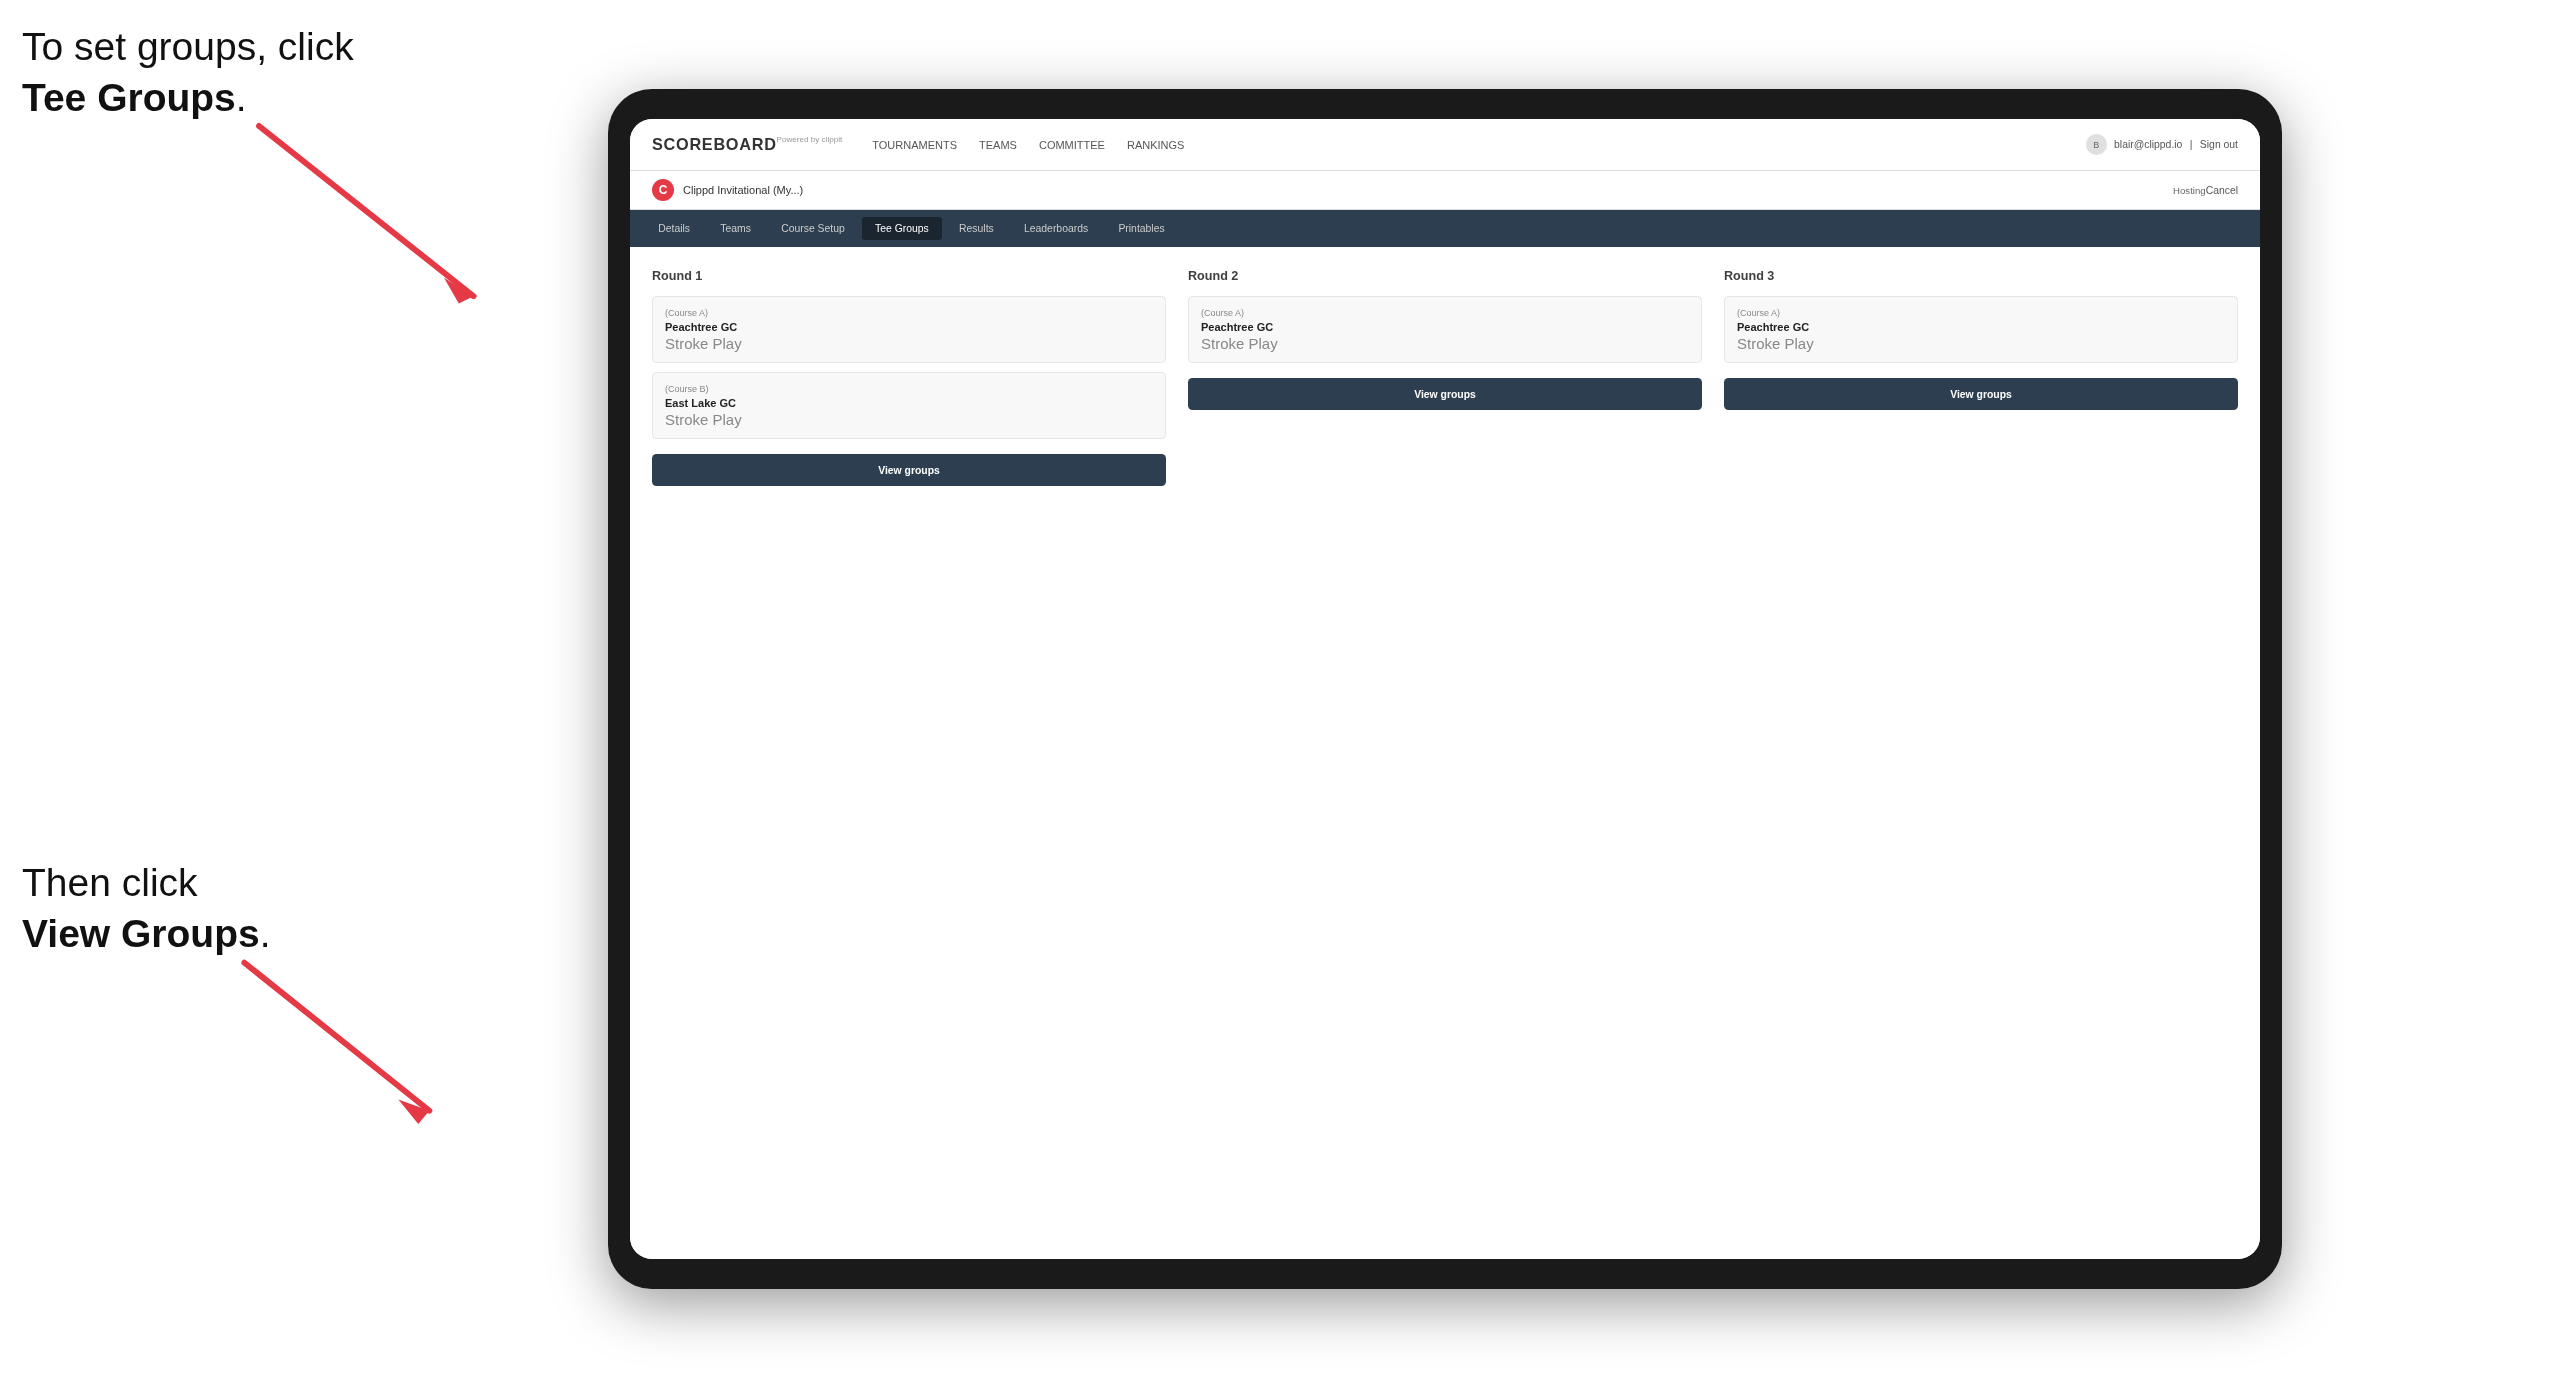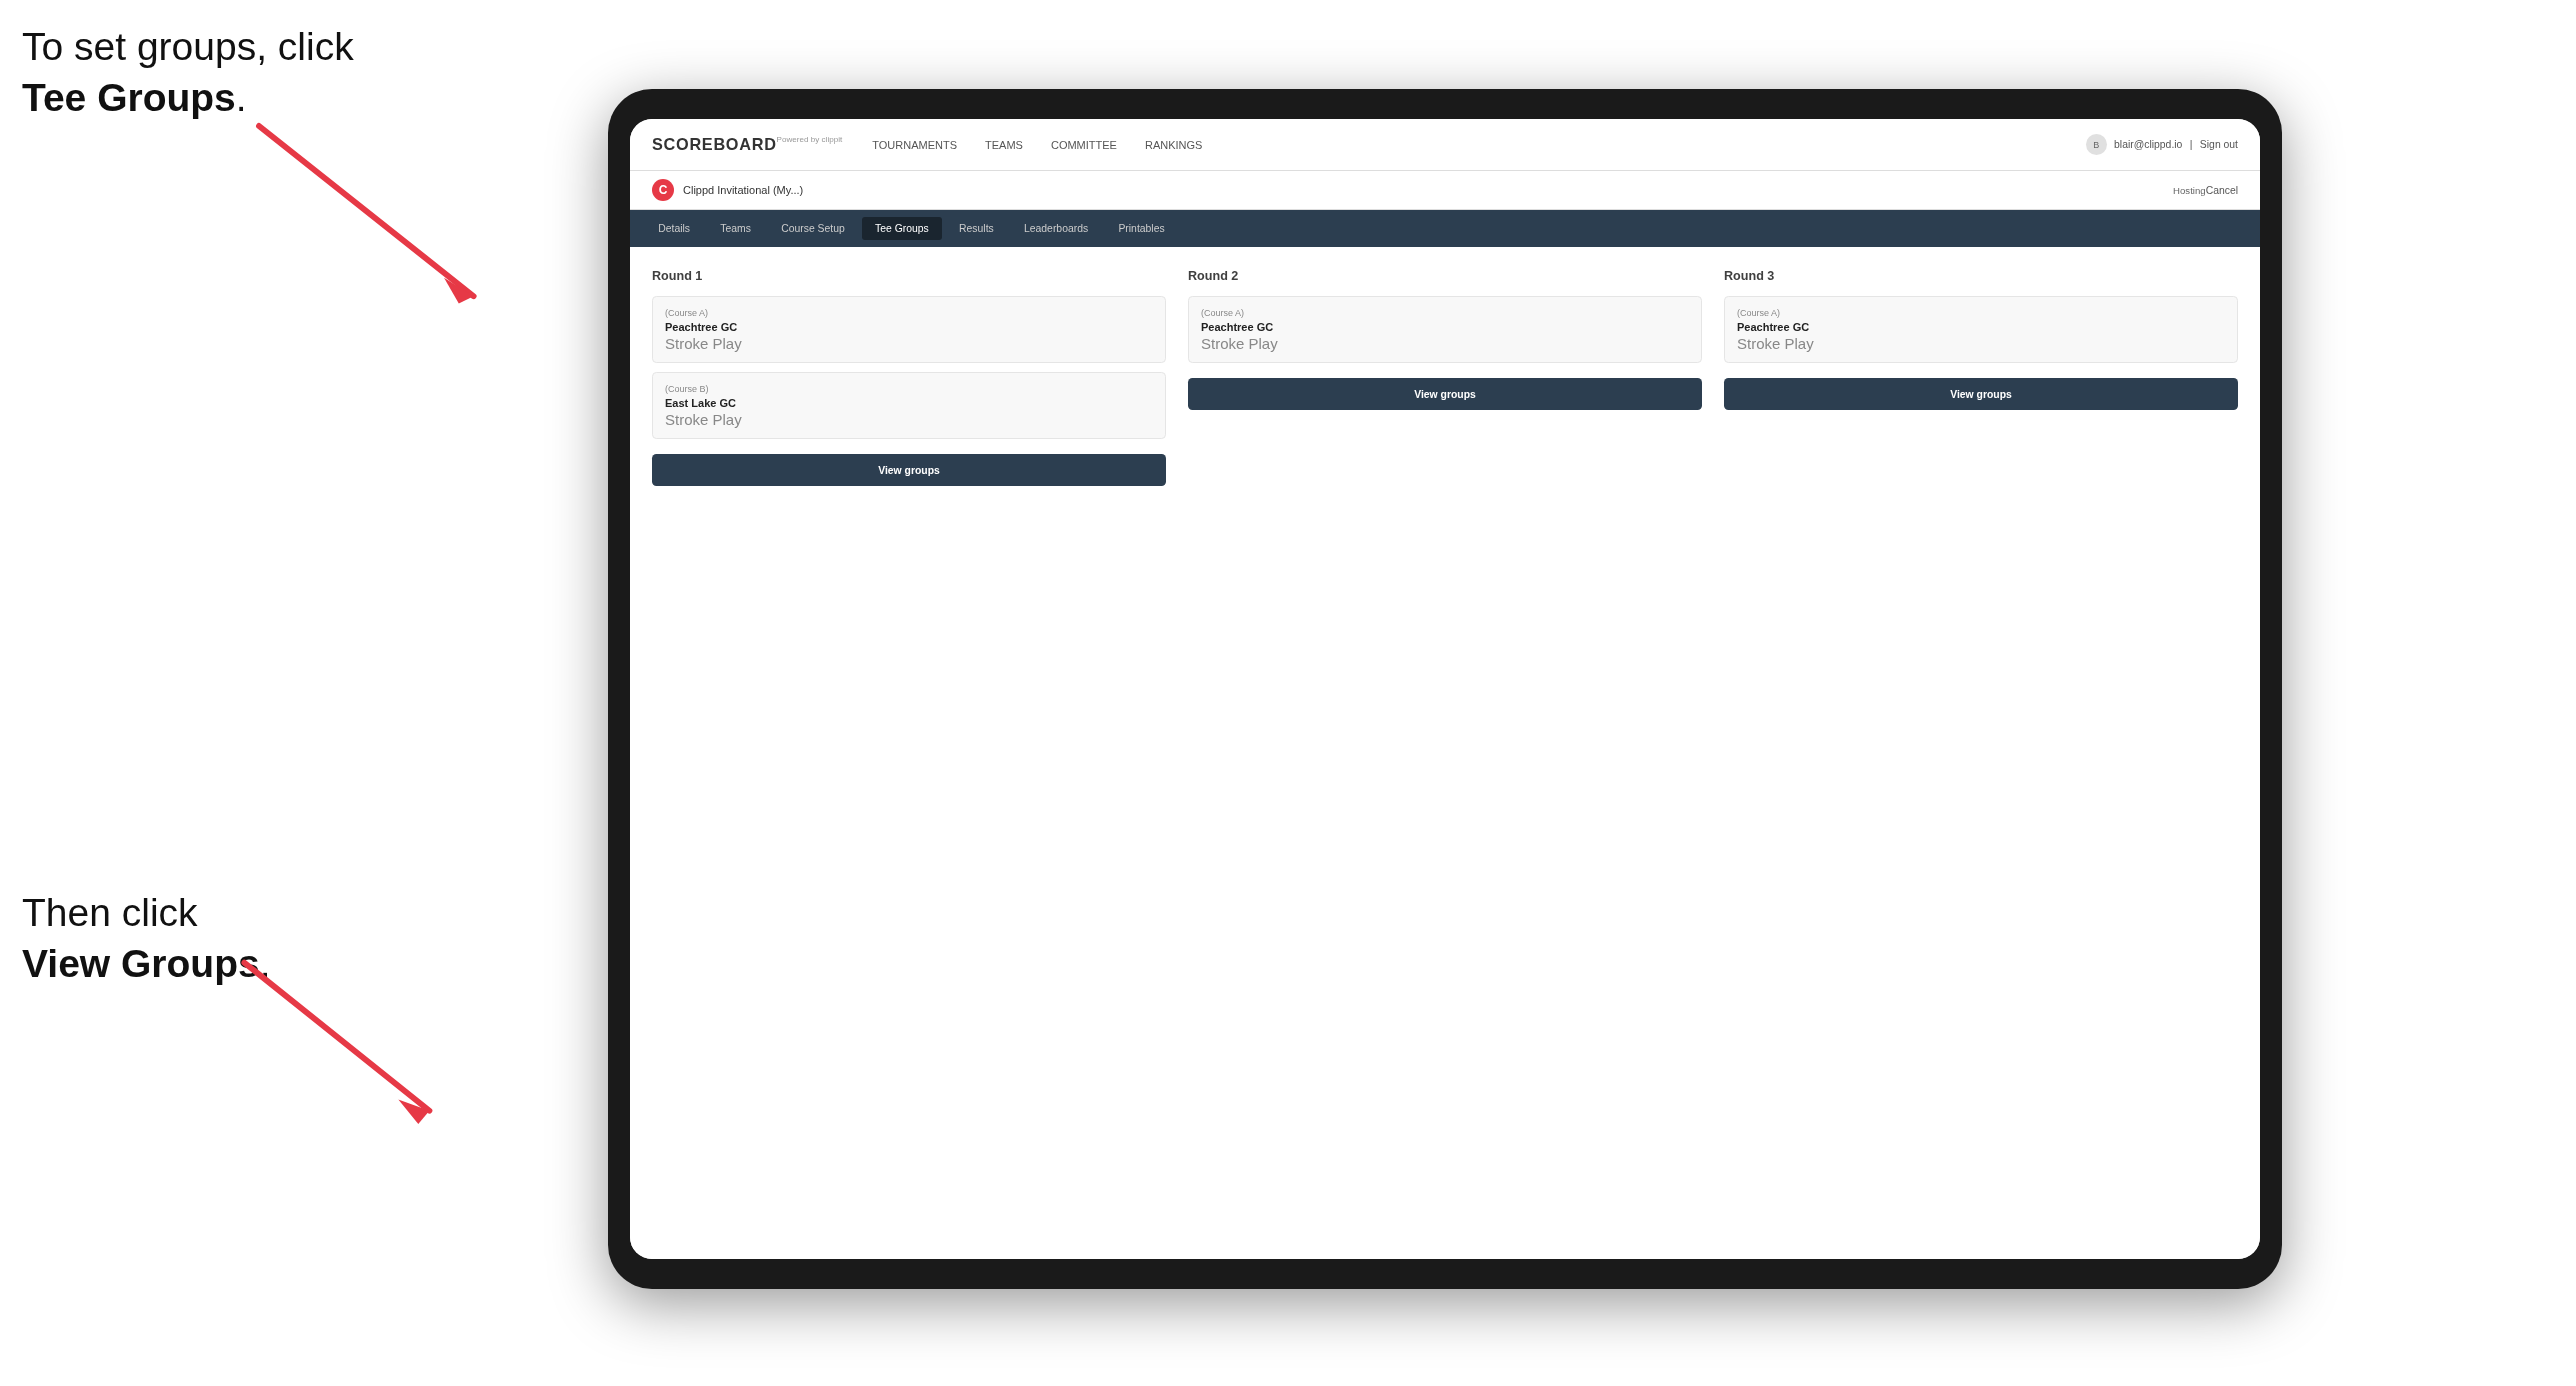--- a/index.html
+++ b/index.html
@@ -21,21 +21,21 @@
       color: #111;
       line-height: 1.3;
     }
     .instruction-top strong {
       font-weight: 800;
     }
 
     
     .instruction-bottom {
       position: absolute;
-      top: 888px;
+      top: 858px;
       left: 22px;
       font-size: 39px;
       color: #111;
       line-height: 1.3;
     }
     .instruction-bottom strong {
       font-weight: 800;
     }
 
     
@@ -103,21 +103,21 @@
       letter-spacing: 0.7px;
     }
 
     .logo-sub {
       font-size: 8.1px;
       color: #999;
     }
 
     .nav-links {
       display: flex;
-      gap: 28px;
+      gap: 22px;
       flex: 1;
     }
 
     .nav-link {
       font-size: 11px;
       color: #555;
       text-decoration: none;
       padding: 3.7px 0;
       cursor: pointer;
     }

